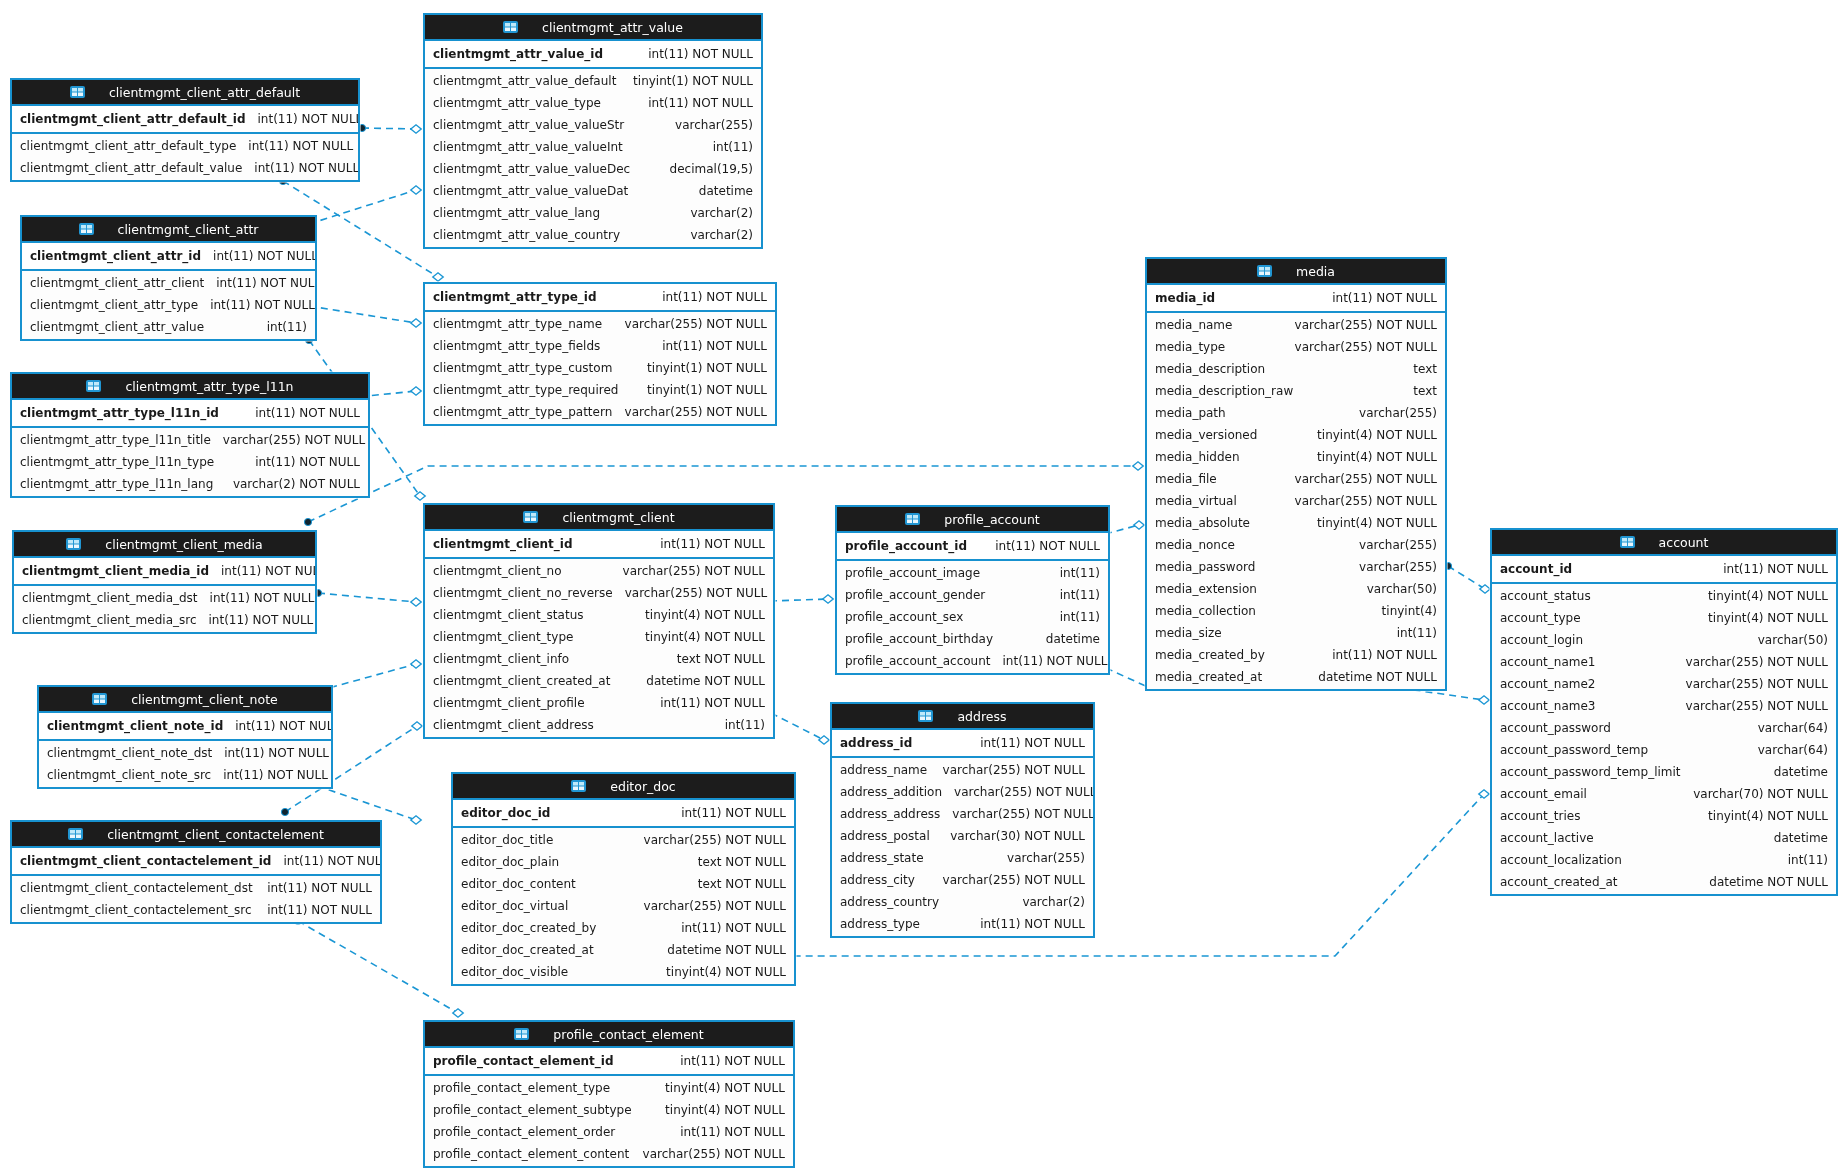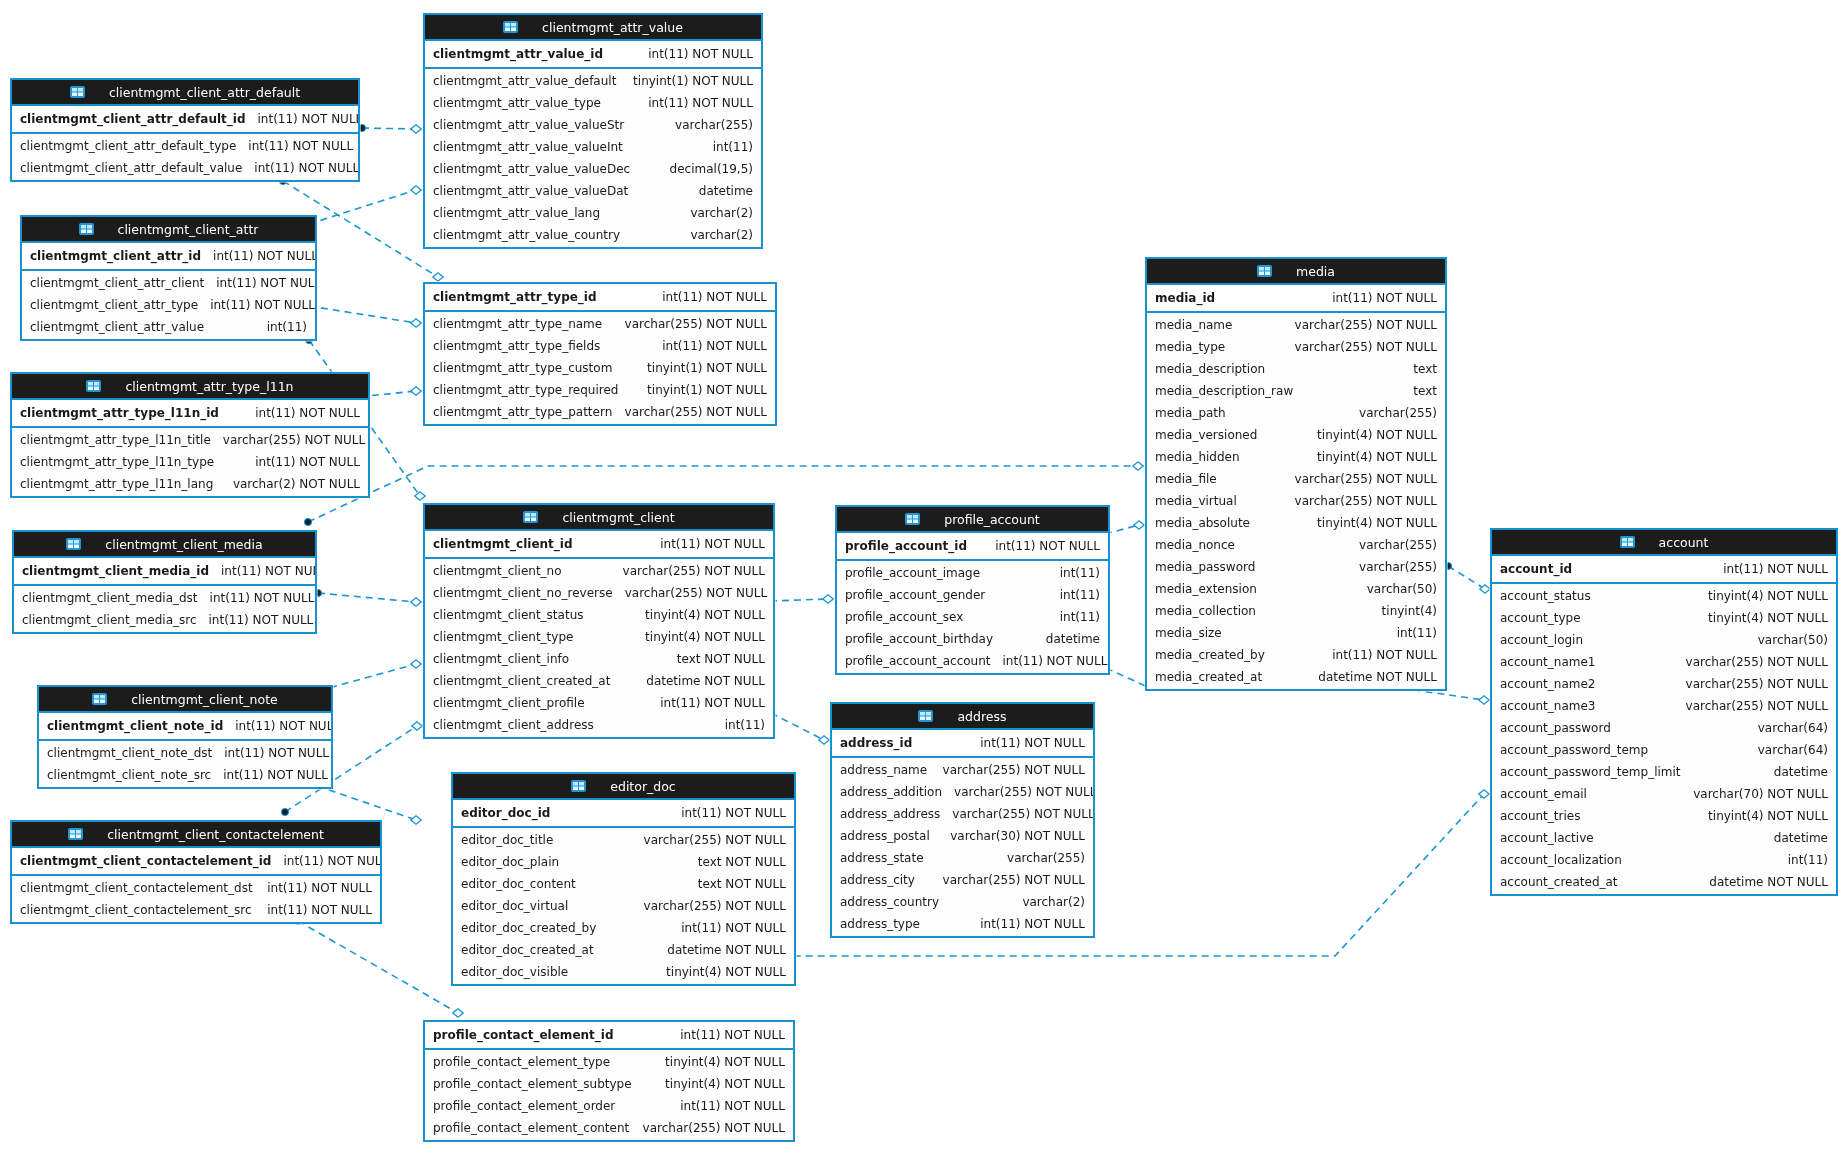--- a/index.html
+++ b/index.html
@@ -428,20 +428,30 @@
           <span class="c-name">editor_doc_created_at</span>
           <span class="c-type">datetime NOT NULL</span>
         </div>
         <div class="row">
           <span class="c-name">editor_doc_visible</span>
           <span class="c-type">tinyint(4) NOT NULL</span>
         </div>
       </div>
     </div>
     <div class="tbl" style="left: 423px; top: 1020px; width: 372px;">
+      <div class="tbl-header">
+        <svg width="15" height="12" viewBox="0 0 15 12" style="flex:0 0 auto">
+          <rect x="0" y="0" width="15" height="12" rx="2" fill="#2196d3"></rect>
+          <rect x="2" y="2" width="5" height="3.5" fill="#bfe9fa"></rect>
+          <rect x="8" y="2" width="5" height="3.5" fill="#bfe9fa"></rect>
+          <rect x="2" y="6.5" width="5" height="3.5" fill="#e9f7fe"></rect>
+          <rect x="8" y="6.5" width="5" height="3.5" fill="#e9f7fe"></rect>
+        </svg>
+        <span>profile_contact_element</span>
+      </div>
       <div class="row pk-row">
         <span class="c-name pk-name">profile_contact_element_id</span>
         <span class="c-type">int(11) NOT NULL</span>
       </div>
       <div class="tbl-body">
         <div class="row">
           <span class="c-name">profile_contact_element_type</span>
           <span class="c-type">tinyint(4) NOT NULL</span>
         </div>
         <div class="row">

